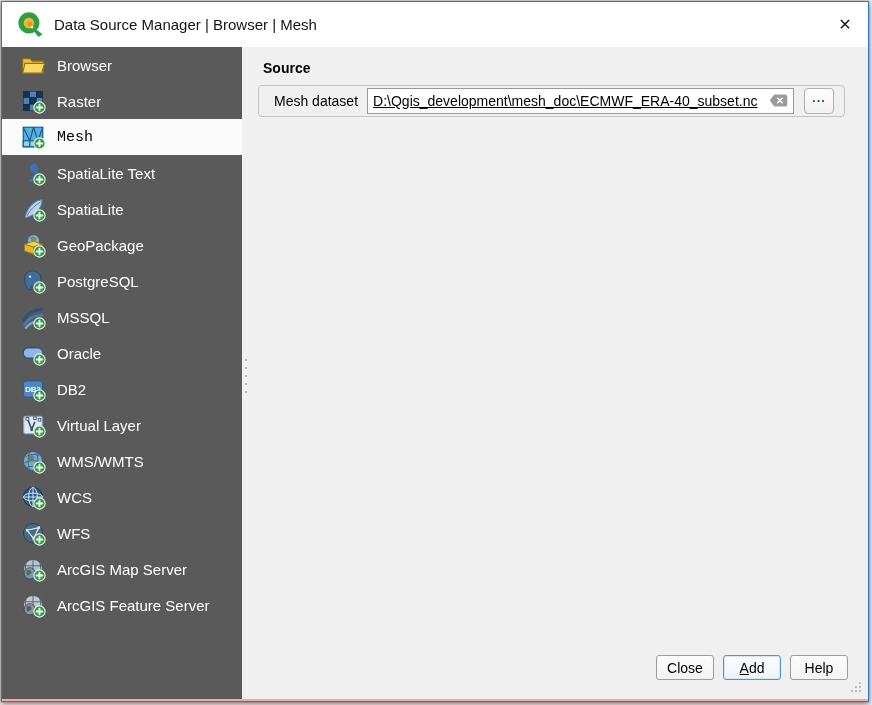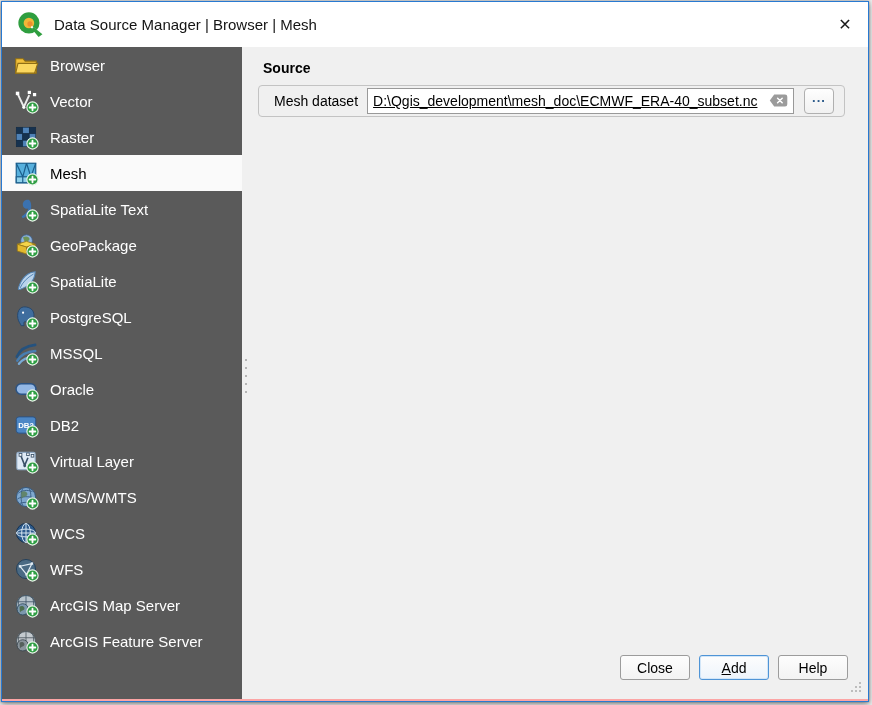--- a/index.html
+++ b/index.html
@@ -10,23 +10,23 @@
     box-shadow:0 2px 6px rgba(0,0,0,.45), 0 0 2px rgba(0,0,0,.3);}
   
   .titlebar{height:45px;background:#ffffff;display:flex;align-items:center;padding-left:15px;}
   .qgis-logo{width:27px;height:27px;display:flex;align-items:center;}
   .title{margin-left:10px;font-size:15px;color:#141414;white-space:nowrap;}
   .close-btn{margin-left:auto;width:46px;height:45px;display:flex;align-items:center;
     justify-content:center;font-size:16px;color:#1b1b1b;}
   
   .bodyrow{display:flex;height:652px;}
   .sidebar{width:240px;background:#5a5a5a;flex-shrink:0;overflow:hidden;}
-  .side-item{height:36px;display:flex;align-items:center;padding-left:11px;gap:11px;
+  .side-item{height:36px;display:flex;align-items:center;padding-left:18px;gap:11px;
     color:#ffffff;font-size:15px;white-space:nowrap;}
-  .side-item.selected{background:#fafafa;color:#000000;}
+  .side-item.selected{background:#fafafa;color:#000000;font-family:Liberation Mono, monospace;}
   .side-icon{width:26px;height:26px;display:flex;align-items:center;justify-content:center;flex-shrink:0;}
   .content{flex:1;position:relative;background:#f0f0f0;}
   .section-title{position:absolute;left:21px;top:13px;font-size:14px;font-weight:bold;color:#000;}
   .groupbox{position:absolute;left:16px;right:23px;top:38px;height:32px;
     border:1px solid #c3c3c3;border-radius:4px;display:flex;align-items:center;
     padding:0 10px 0 15px;box-sizing:border-box;}
   .field-label{font-size:14px;color:#000;margin-right:9px;white-space:nowrap;}
   .input-wrap{flex:1;position:relative;height:26px;background:#fff;border:1px solid #999;
     display:flex;align-items:center;box-sizing:border-box;}
   .path-input{border:none;outline:none;flex:1;height:100%;font-size:14px;
@@ -34,21 +34,21 @@
     font-family:"Liberation Sans", sans-serif;text-decoration:underline;}
   .clear-btn{position:absolute;right:5px;top:5px;width:19px;height:13px;display:flex;}
   .browse-btn{margin-left:10px;width:30px;height:26px;border:1px solid #b0b0b0;border-radius:4px;
     background:linear-gradient(#fefefe,#f1f1f1);color:#2b5a8a;font-size:13px;font-weight:bold;
     letter-spacing:1px;line-height:10px;padding:0 0 6px 0;}
   .splitter-dots{position:absolute;left:2px;top:312px;width:4px;height:38px;
     display:flex;flex-direction:column;gap:6px;align-items:center;}
   .splitter-dots i{width:2px;height:2px;background:#b5b5b5;display:block;}
   
   .footer{position:absolute;right:20px;bottom:19px;display:flex;gap:9px;}
-  .dlg-btn{width:70px;height:25px;font-size:14px;color:#000;border:1px solid #9c9c9c;
+  .dlg-btn{width:58px;height:25px;font-size:14px;color:#000;border:1px solid #9c9c9c;
     border-radius:3px;background:linear-gradient(#fdfdfd,#f3f3f3);
     font-family:"Liberation Sans", sans-serif;}
   .dlg-btn.focused{border:1px solid #4f94d6;background:linear-gradient(#fdfdfd,#edf4fb);
     box-shadow:inset 0 0 0 1px #d2e6f8;}
   .dlg-btn u{text-decoration:underline;}
   .size-grip{position:absolute;right:4px;bottom:4px;width:16px;height:16px;}
 </style>
 </head>
 <body>
 
@@ -74,34 +74,20 @@
   <div class="side-item">
     <span class="side-icon">
               <svg viewBox="0 0 24 24" width="26" height="26">
                 <path d="M2.5 6.2h6.8l1.9 2.2h10.3v11.1H2.5z" fill="#f3c13a" stroke="#8f6e14"></path>
                 <path d="M4.6 10.5h18.2l-2.9 9H2.5z" fill="#fbd75f" stroke="#8f6e14"></path>
               </svg>
             </span>
     <span class="side-label">Browser</span>
   </div>
 
-  <div class="side-item">
-    <span class="side-icon">
-              <svg viewBox="0 0 24 24" width="26" height="26">
-                <path d="M4.2 5.2 10 17.5 15 6.5" fill="none" stroke="#ececec" stroke-width="1.8"></path>
-                <rect x="2.6" y="3.4" width="3.2" height="3.2" fill="#fff"></rect>
-                <rect x="13.6" y="2.6" width="3" height="3" fill="#fff"></rect>
-                <rect x="18.4" y="4.6" width="3" height="3" fill="#fff"></rect>
-                <circle cx="10" cy="17.8" r="1.4" fill="#fff"></circle>
-                <rect x="12.8" y="12.8" width="10.4" height="10.4" rx="5.2" fill="#2f9e44" stroke="#eef7ee" stroke-width="1"></rect>
-                <path d="M18 15.4v5.2M15.4 18h5.2" stroke="#fff" stroke-width="1.7" stroke-linecap="round"></path>
-              </svg>
-            </span>
-    <span class="side-label">Vector</span>
-  </div>
 
   <div class="side-item">
     <span class="side-icon">
               <svg viewBox="0 0 24 24" width="26" height="26">
                 <g stroke="#0f2843" stroke-width="0.5">
                   <rect x="3" y="3" width="6" height="6" fill="#16324f"></rect>
                   <rect x="9" y="3" width="6" height="6" fill="#4f83b8"></rect>
                   <rect x="15" y="3" width="6" height="6" fill="#16324f"></rect>
                   <rect x="3" y="9" width="6" height="6" fill="#4f83b8"></rect>
                   <rect x="9" y="9" width="6" height="6" fill="#16324f"></rect>
@@ -137,42 +123,42 @@
                 <rect x="12.8" y="12.8" width="10.4" height="10.4" rx="5.2" fill="#2f9e44" stroke="#eef7ee" stroke-width="1"></rect>
                 <path d="M18 15.4v5.2M15.4 18h5.2" stroke="#fff" stroke-width="1.7" stroke-linecap="round"></path>
               </svg>
             </span>
     <span class="side-label">SpatiaLite Text</span>
   </div>
 
   <div class="side-item">
     <span class="side-icon">
               <svg viewBox="0 0 24 24" width="26" height="26">
+                <path d="M20.5 3.5C14 4 8 9 5 18.5c-.3 1 .2 1.6 1.2 1.3C15.5 17 20 11 20.5 3.5z" fill="#b9d3ec" stroke="#5585b5"></path>
+                <path d="M19 5.5C13 9 9 13 6.5 18.5" fill="none" stroke="#5585b5" stroke-width="0.9"></path>
+                <rect x="12.8" y="12.8" width="10.4" height="10.4" rx="5.2" fill="#2f9e44" stroke="#eef7ee" stroke-width="1"></rect>
+                <path d="M18 15.4v5.2M15.4 18h5.2" stroke="#fff" stroke-width="1.7" stroke-linecap="round"></path>
+              </svg>
+            </span>
+    <span class="side-label">SpatiaLite</span>
+  </div>
+
+  <div class="side-item">
+    <span class="side-icon">
+              <svg viewBox="0 0 24 24" width="26" height="26">
                 <circle cx="12.5" cy="8" r="5.4" fill="#8fb3dc" stroke="#3c618c" stroke-width="0.8"></circle>
                 <path d="M9.2 5c1.5-1 4-1.2 5.4 0 1 .8.8 2.3-.3 3-1 .6-2.6.3-3.4 1.2" fill="#6f9455"></path>
                 <path d="M4 11.3l8.5-2.7 8 2.7-8 2.6z" fill="#f5d54a" stroke="#97781a" stroke-width="0.8"></path>
                 <path d="M4 11.3v6.3l8.5 2.7v-6.4z" fill="#e3b92e" stroke="#97781a" stroke-width="0.8"></path>
                 <path d="M20.5 11.3v6.3l-8 2.7v-6.4z" fill="#d0a51f" stroke="#97781a" stroke-width="0.8"></path>
                 <rect x="12.8" y="12.8" width="10.4" height="10.4" rx="5.2" fill="#2f9e44" stroke="#eef7ee" stroke-width="1"></rect>
                 <path d="M18 15.4v5.2M15.4 18h5.2" stroke="#fff" stroke-width="1.7" stroke-linecap="round"></path>
               </svg>
             </span>
     <span class="side-label">GeoPackage</span>
-  </div>
-
-  <div class="side-item">
-    <span class="side-icon">
-              <svg viewBox="0 0 24 24" width="26" height="26">
-                <path d="M20.5 3.5C14 4 8 9 5 18.5c-.3 1 .2 1.6 1.2 1.3C15.5 17 20 11 20.5 3.5z" fill="#b9d3ec" stroke="#5585b5"></path>
-                <path d="M19 5.5C13 9 9 13 6.5 18.5" fill="none" stroke="#5585b5" stroke-width="0.9"></path>
-                <rect x="12.8" y="12.8" width="10.4" height="10.4" rx="5.2" fill="#2f9e44" stroke="#eef7ee" stroke-width="1"></rect>
-                <path d="M18 15.4v5.2M15.4 18h5.2" stroke="#fff" stroke-width="1.7" stroke-linecap="round"></path>
-              </svg>
-            </span>
-    <span class="side-label">SpatiaLite</span>
   </div>
 
   <div class="side-item">
     <span class="side-icon">
               <svg viewBox="0 0 24 24" width="26" height="26">
                 <path d="M7 3.8c-2.3 2-3.3 5.7-2.5 9.6.6 3 2.3 4.8 3.1 6.6h2.6c-.2-1.4-.4-2.8.2-3.4.5-.5 1.3-.4 1.9 0 .6.5.5 2 .3 3.4h2.6c.5-1.6 2.3-2.8 3.3-5.1 1.3-3 1.2-7.3-1-9.6C15.2 2.9 10 1.6 7 3.8z" fill="#3f6d9e" stroke="#26486e" stroke-width="0.9"></path>
                 <circle cx="9.3" cy="8" r="1" fill="#fff"></circle>
                 <rect x="12.8" y="12.8" width="10.4" height="10.4" rx="5.2" fill="#2f9e44" stroke="#eef7ee" stroke-width="1"></rect>
                 <path d="M18 15.4v5.2M15.4 18h5.2" stroke="#fff" stroke-width="1.7" stroke-linecap="round"></path>
               </svg>

